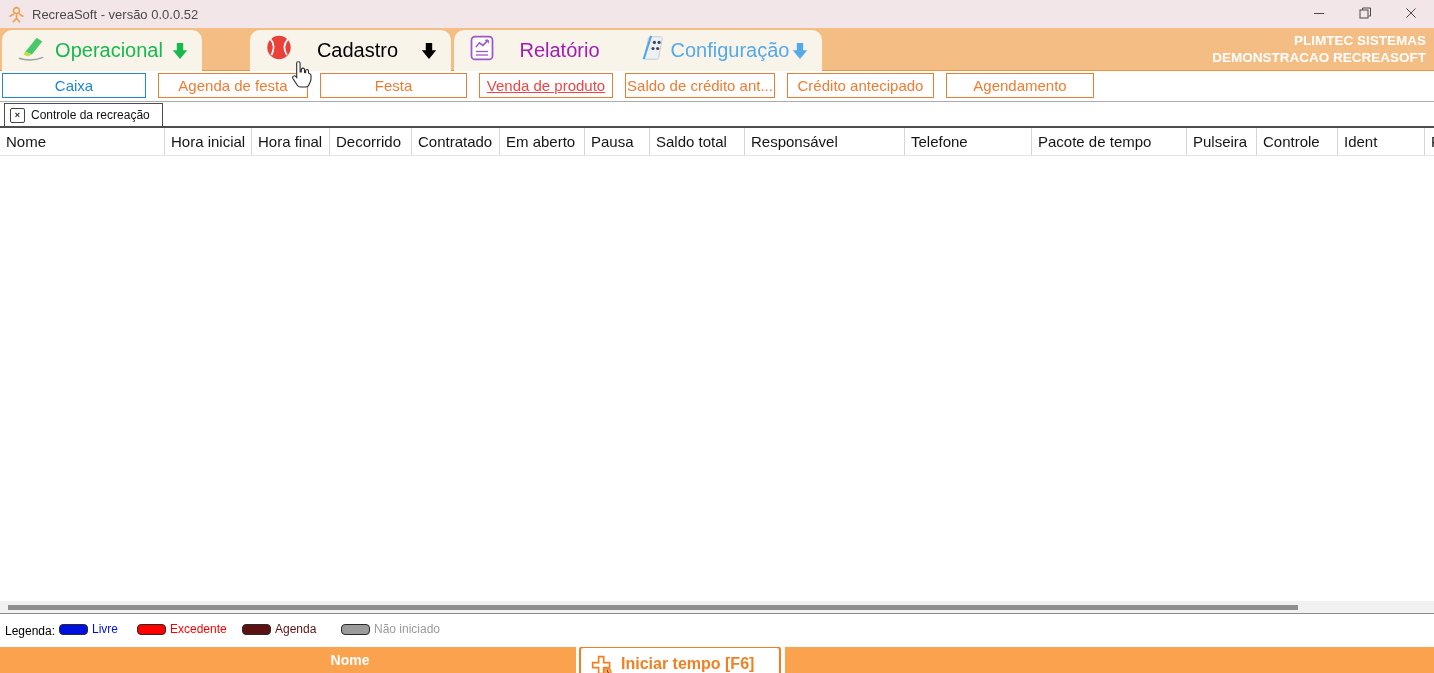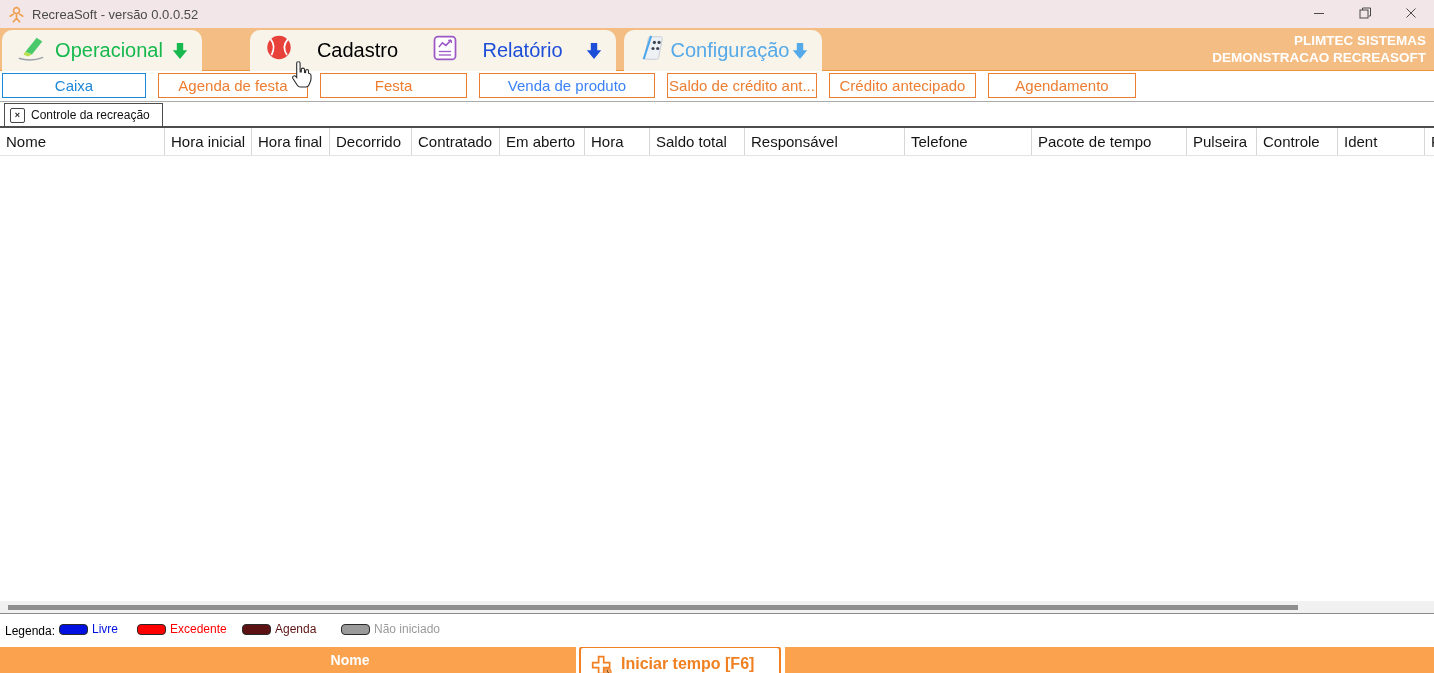--- a/index.html
+++ b/index.html
@@ -116,21 +116,21 @@
       </svg>
     </span>
     <span class="menu-label">Cadastro</span>
     <span class="arrow-wrap">
       <svg viewBox="0 0 20 22" width="16" height="18">
           <path fill="currentColor" d="M6 1h8v9h5L10 21 1 10h5z"></path>
         </svg>
     </span>
   </button>
 
-  <button class="menu-btn m2" style="color: #1d4ed8;">
+  <button class="menu-btn m2" style="color: #a21caf; margin-left: 37px;">
     <span>
       <svg viewBox="0 0 32 32" width="28" height="28">
         <rect x="4" y="3" width="24" height="26" rx="4" fill="#ffffff" stroke="#9c59c5" stroke-width="2"></rect>
         <polyline points="9,15 13,10 17,13 23,7" fill="none" stroke="#9c59c5" stroke-width="1.8"></polyline>
         <path d="M23 7l.4 3.4M23 7l-3.4.4" stroke="#9c59c5" stroke-width="1.4" fill="none"></path>
         <line x1="9" y1="20" x2="23" y2="20" stroke="#9c59c5" stroke-width="1.5"></line>
         <line x1="9" y1="24" x2="23" y2="24" stroke="#9c59c5" stroke-width="1.5"></line>
       </svg>
     </span>
     <span class="menu-label">Relatório</span>
@@ -163,21 +163,21 @@
   <div class="company">
     <div>PLIMTEC SISTEMAS</div>
     <div>DEMONSTRACAO RECREASOFT</div>
   </div>
 </div>
 
 <div class="tabrow">
   <button class="tab-btn" style="color: rgb(31, 135, 215); border-color: rgb(31, 135, 215); width: 144px;">Caixa</button>
     <button class="tab-btn" style="color: rgb(237, 125, 49); border-color: rgb(237, 125, 49); width: 150px;">Agenda de festa</button>
     <button class="tab-btn" style="color: rgb(237, 125, 49); border-color: rgb(237, 125, 49); width: 147px;">Festa</button>
-    <button class="tab-btn" style="color: #3b82f6; border-color: rgb(237, 125, 49); width: 176px;">Venda de produto</button>
+    <button class="tab-btn" style="color: #ef4444; border-color: rgb(237, 125, 49); width: 134px; text-decoration: underline;">Venda de produto</button>
     <button class="tab-btn" style="color: rgb(237, 125, 49); border-color: rgb(237, 125, 49); width: 150px;">Saldo de crédito ant...</button>
     <button class="tab-btn" style="color: rgb(237, 125, 49); border-color: rgb(237, 125, 49); width: 147px;">Crédito antecipado</button>
     <button class="tab-btn" style="color: rgb(237, 125, 49); border-color: rgb(237, 125, 49); width: 148px;">Agendamento</button>
 </div>
 
 <div class="doctab-strip">
   <div class="doc-tab">
     <span class="doc-close">
       <span>×</span>
     </span>
@@ -198,21 +198,21 @@
     <div class="th" style="width: 82px;">
       <span>Decorrido</span>
     </div>
     <div class="th" style="width: 88px;">
       <span>Contratado</span>
     </div>
     <div class="th" style="width: 85px;">
       <span>Em aberto</span>
     </div>
     <div class="th" style="width: 65px;">
-      <span>Hora</span>
+      <span>Pausa</span>
     </div>
     <div class="th" style="width: 95px;">
       <span>Saldo total</span>
     </div>
     <div class="th" style="width: 160px;">
       <span>Responsável</span>
     </div>
     <div class="th" style="width: 127px;">
       <span>Telefone</span>
     </div>

